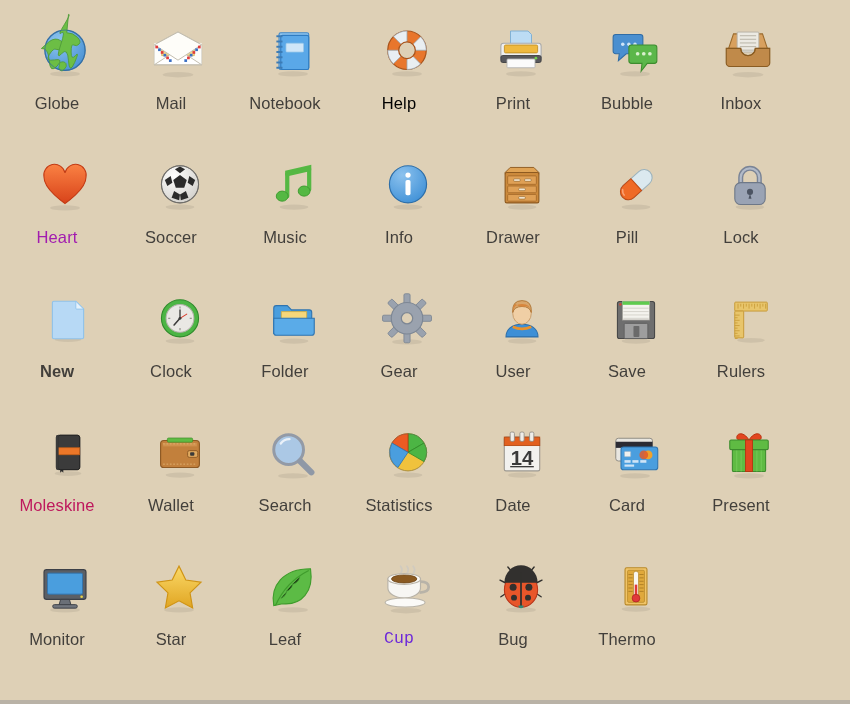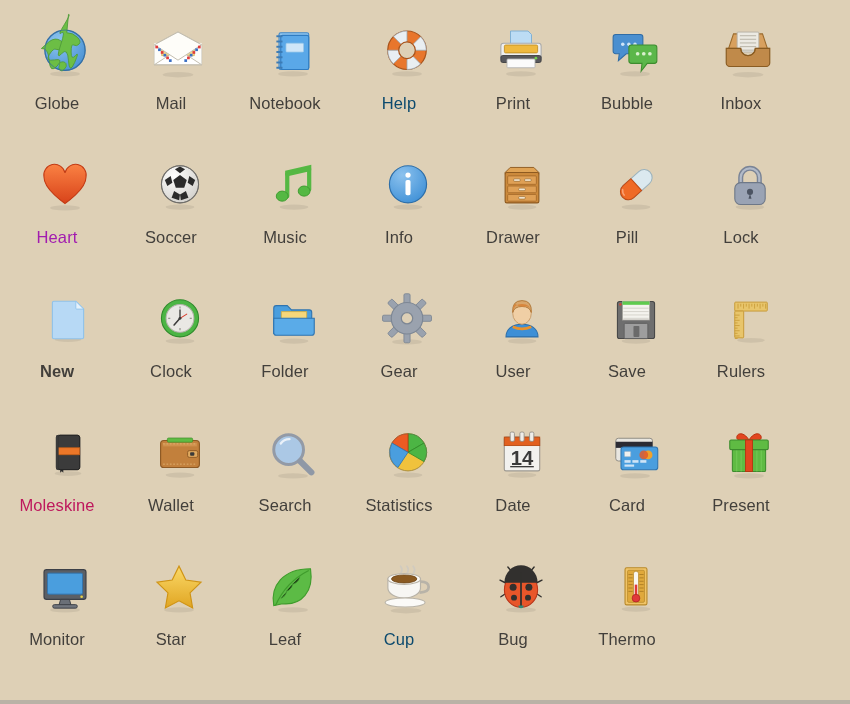--- a/index.html
+++ b/index.html
@@ -144,21 +144,21 @@
           <svg width="56" height="56" viewBox="0 0 64 64">
             <ellipse cx="32" cy="57" rx="17" ry="3" fill="#000" opacity="0.07"></ellipse>
             <circle cx="32" cy="30" r="22" fill="#e8762c" stroke="#a8531b" stroke-width="1.4"></circle>
             <path d="M32 8a22 22 0 0 0-15.5 6.4l9.2 9.2A9 9 0 0 1 32 21z" fill="#e9eef2" stroke="#9aa6ae" stroke-width="0.9"></path>
             <path d="M54 30a22 22 0 0 0-6.4-15.5l-9.2 9.2A9 9 0 0 1 41 30z" fill="#e9eef2" stroke="#9aa6ae" stroke-width="0.9"></path>
             <path d="M32 52a22 22 0 0 0 15.5-6.4l-9.2-9.2A9 9 0 0 1 32 39z" fill="#e9eef2" stroke="#9aa6ae" stroke-width="0.9"></path>
             <path d="M10 30a22 22 0 0 0 6.4 15.5l9.2-9.2A9 9 0 0 1 23 30z" fill="#e9eef2" stroke="#9aa6ae" stroke-width="0.9"></path>
             <circle cx="32" cy="30" r="9.5" fill="#ded0b6" stroke="#a8531b" stroke-width="1.4"></circle>
           </svg>
         </div>
-        <div class="caption" style="color: #0c4a6e; text-align: right;">Help</div>
+        <div class="caption" style="color: #000000; text-align: right;">Help</div>
       </div>
       <div class="cell">
         <div class="glyph">
           <svg width="56" height="56" viewBox="0 0 64 64">
             <ellipse cx="32" cy="57" rx="17" ry="3" fill="#000" opacity="0.07"></ellipse>
             <path d="M20 8h20l4 4v14H20z" fill="#bcdcf4" stroke="#7fafd2" stroke-width="1.1"></path>
             <rect x="13" y="24" width="38" height="10" rx="1.5" fill="#efb93f" stroke="#c08f22" stroke-width="1.1"></rect>
             <rect x="9" y="22" width="46" height="20" rx="3" fill="#efefef" stroke="#a9a9a9" stroke-width="1.2"></rect>
             <rect x="13" y="24" width="38" height="9" rx="1.5" fill="#efb93f" stroke="#c08f22" stroke-width="1"></rect>
             <rect x="9" y="36" width="46" height="8" rx="2" fill="#58585c" stroke="#3b3b3f" stroke-width="1"></rect>
@@ -606,21 +606,21 @@
               <path d="M33 16q3-4 0-8"></path>
               <path d="M40 16q3-4 0-8"></path>
             </g>
             <path d="M12 22h36v10a18 11 0 0 1-36 0z" fill="#f7f6f3" stroke="#b8b3a8" stroke-width="1.3"></path>
             <ellipse cx="30" cy="22" rx="18" ry="6" fill="#fbfaf7" stroke="#b8b3a8" stroke-width="1.2"></ellipse>
             <ellipse cx="30" cy="22" rx="14" ry="4.4" fill="#8a5a22" stroke="#6e4618" stroke-width="0.9"></ellipse>
             <path d="M48 25q9 0 9 6t-10 6" fill="none" stroke="#b8b3a8" stroke-width="3"></path>
             <ellipse cx="31" cy="48" rx="22" ry="5" fill="#fbfaf7" stroke="#b8b3a8" stroke-width="1.2"></ellipse>
           </svg>
         </div>
-        <div class="caption" style="color: #0c4a6e;">Cup</div>
+        <div class="caption" style="color: #6d28d9; font-family: Liberation Mono, monospace;">Cup</div>
       </div>
       <div class="cell">
         <div class="glyph">
           <svg width="56" height="56" viewBox="0 0 64 64">
             <ellipse cx="32" cy="57" rx="17" ry="3" fill="#000" opacity="0.07"></ellipse>
             <g stroke="#32302e" stroke-width="1.6" stroke-linecap="round" fill="none">
               <path d="M22 14l-5-6"></path>
               <path d="M42 14l5-6"></path>
               <path d="M14 26l-6-3"></path>
               <path d="M50 26l6-3"></path>

